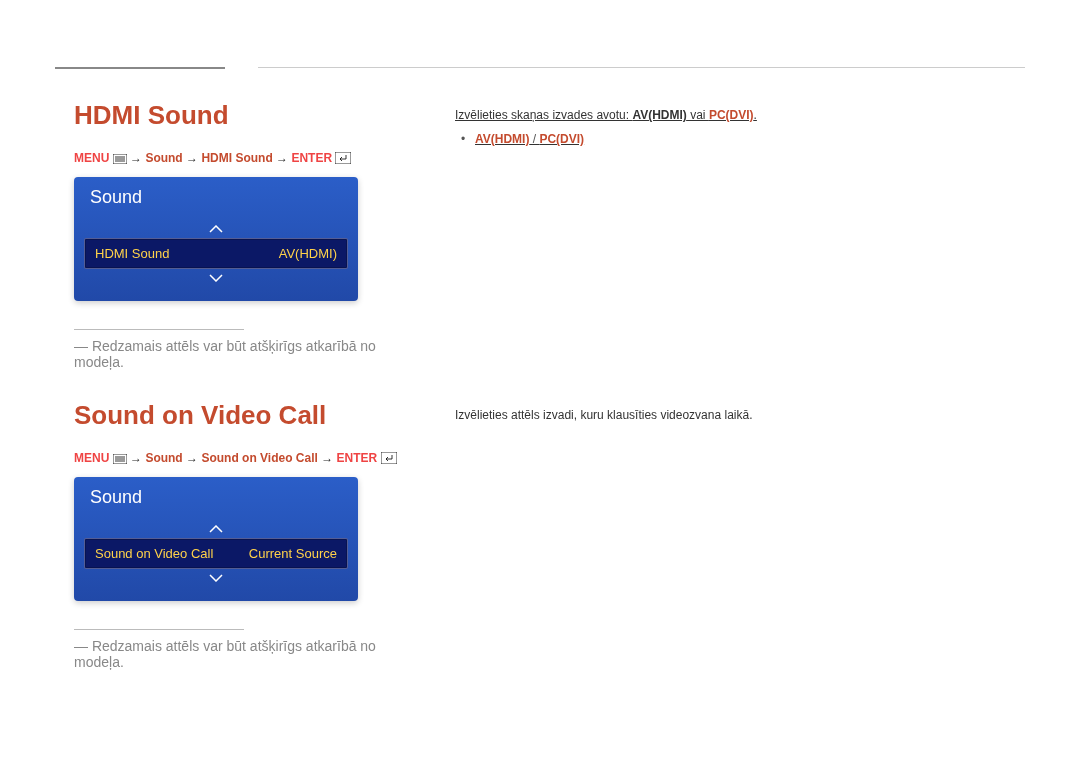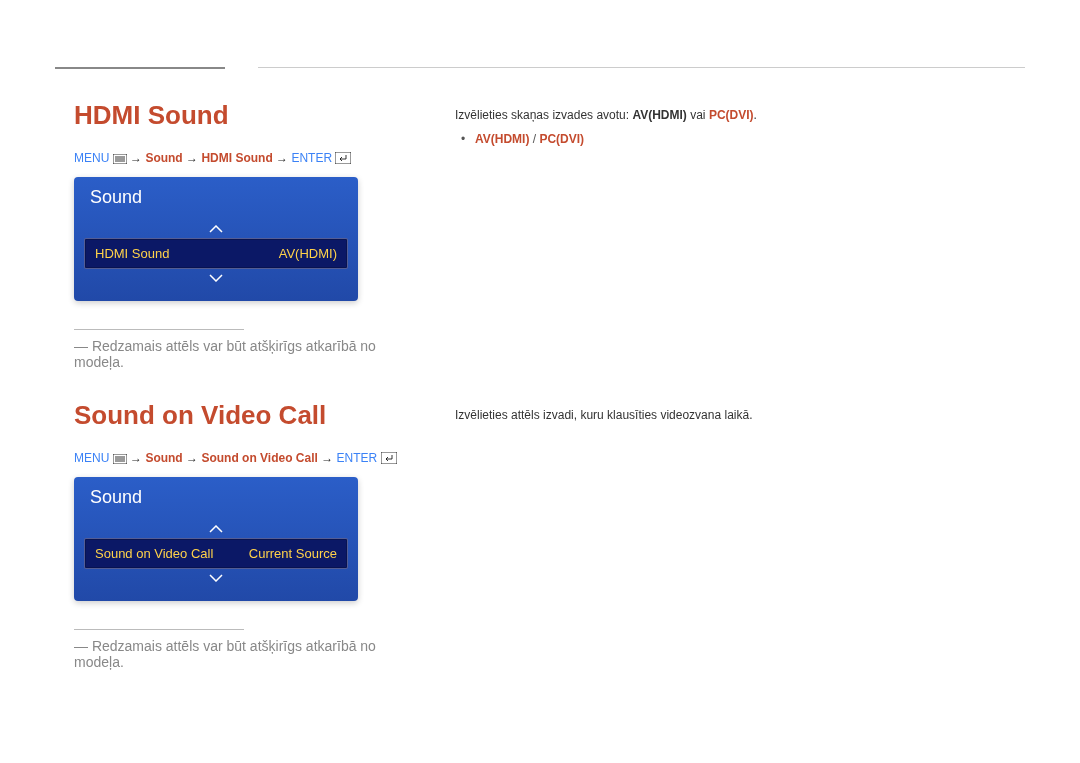--- a/index.html
+++ b/index.html
@@ -42,21 +42,21 @@
     font-size: 26px;
     font-weight: 600;
     color: #c44b2e;
     margin-bottom: 20px;
   }
   .path-line {
     font-size: 12px;
     margin-bottom: 12px;
     color: #222;
   }
-  .path-line .bold { font-weight: 400; color: #3b82f6; }
+  .path-line .bold { font-weight: 700; color: #ef4444; }
   .path-line .orange { color: #c44b2e; font-weight: 700; }
   .path-line .icon-box {
     display: inline-block;
     vertical-align: middle;
     font-size: 10px;
     position: relative;
     top: -1px;
   }
   .menu-icon-svg {
     display: inline-block;
@@ -130,21 +130,21 @@
   }
   .bullet-line::before {
     content: "•";
     position: absolute;
     left: 6px;
     color: #555;
     font-weight: normal;
   }
   .bullet-line .sep { color: #555; font-weight: normal; }
   #section1-left { top: 100px; }
-  #section1-right { top: 108px; }
+  #section1-right { top: 108px; text-decoration: underline; }
   #section2-left { top: 400px; }
   #section2-right { top: 408px; }
 </style>
 </head>
 <body>
 
 <div class="top-bar-short"></div>
 <div class="top-bar-long"></div>
 
 <div id="section1-left" class="left-col">

